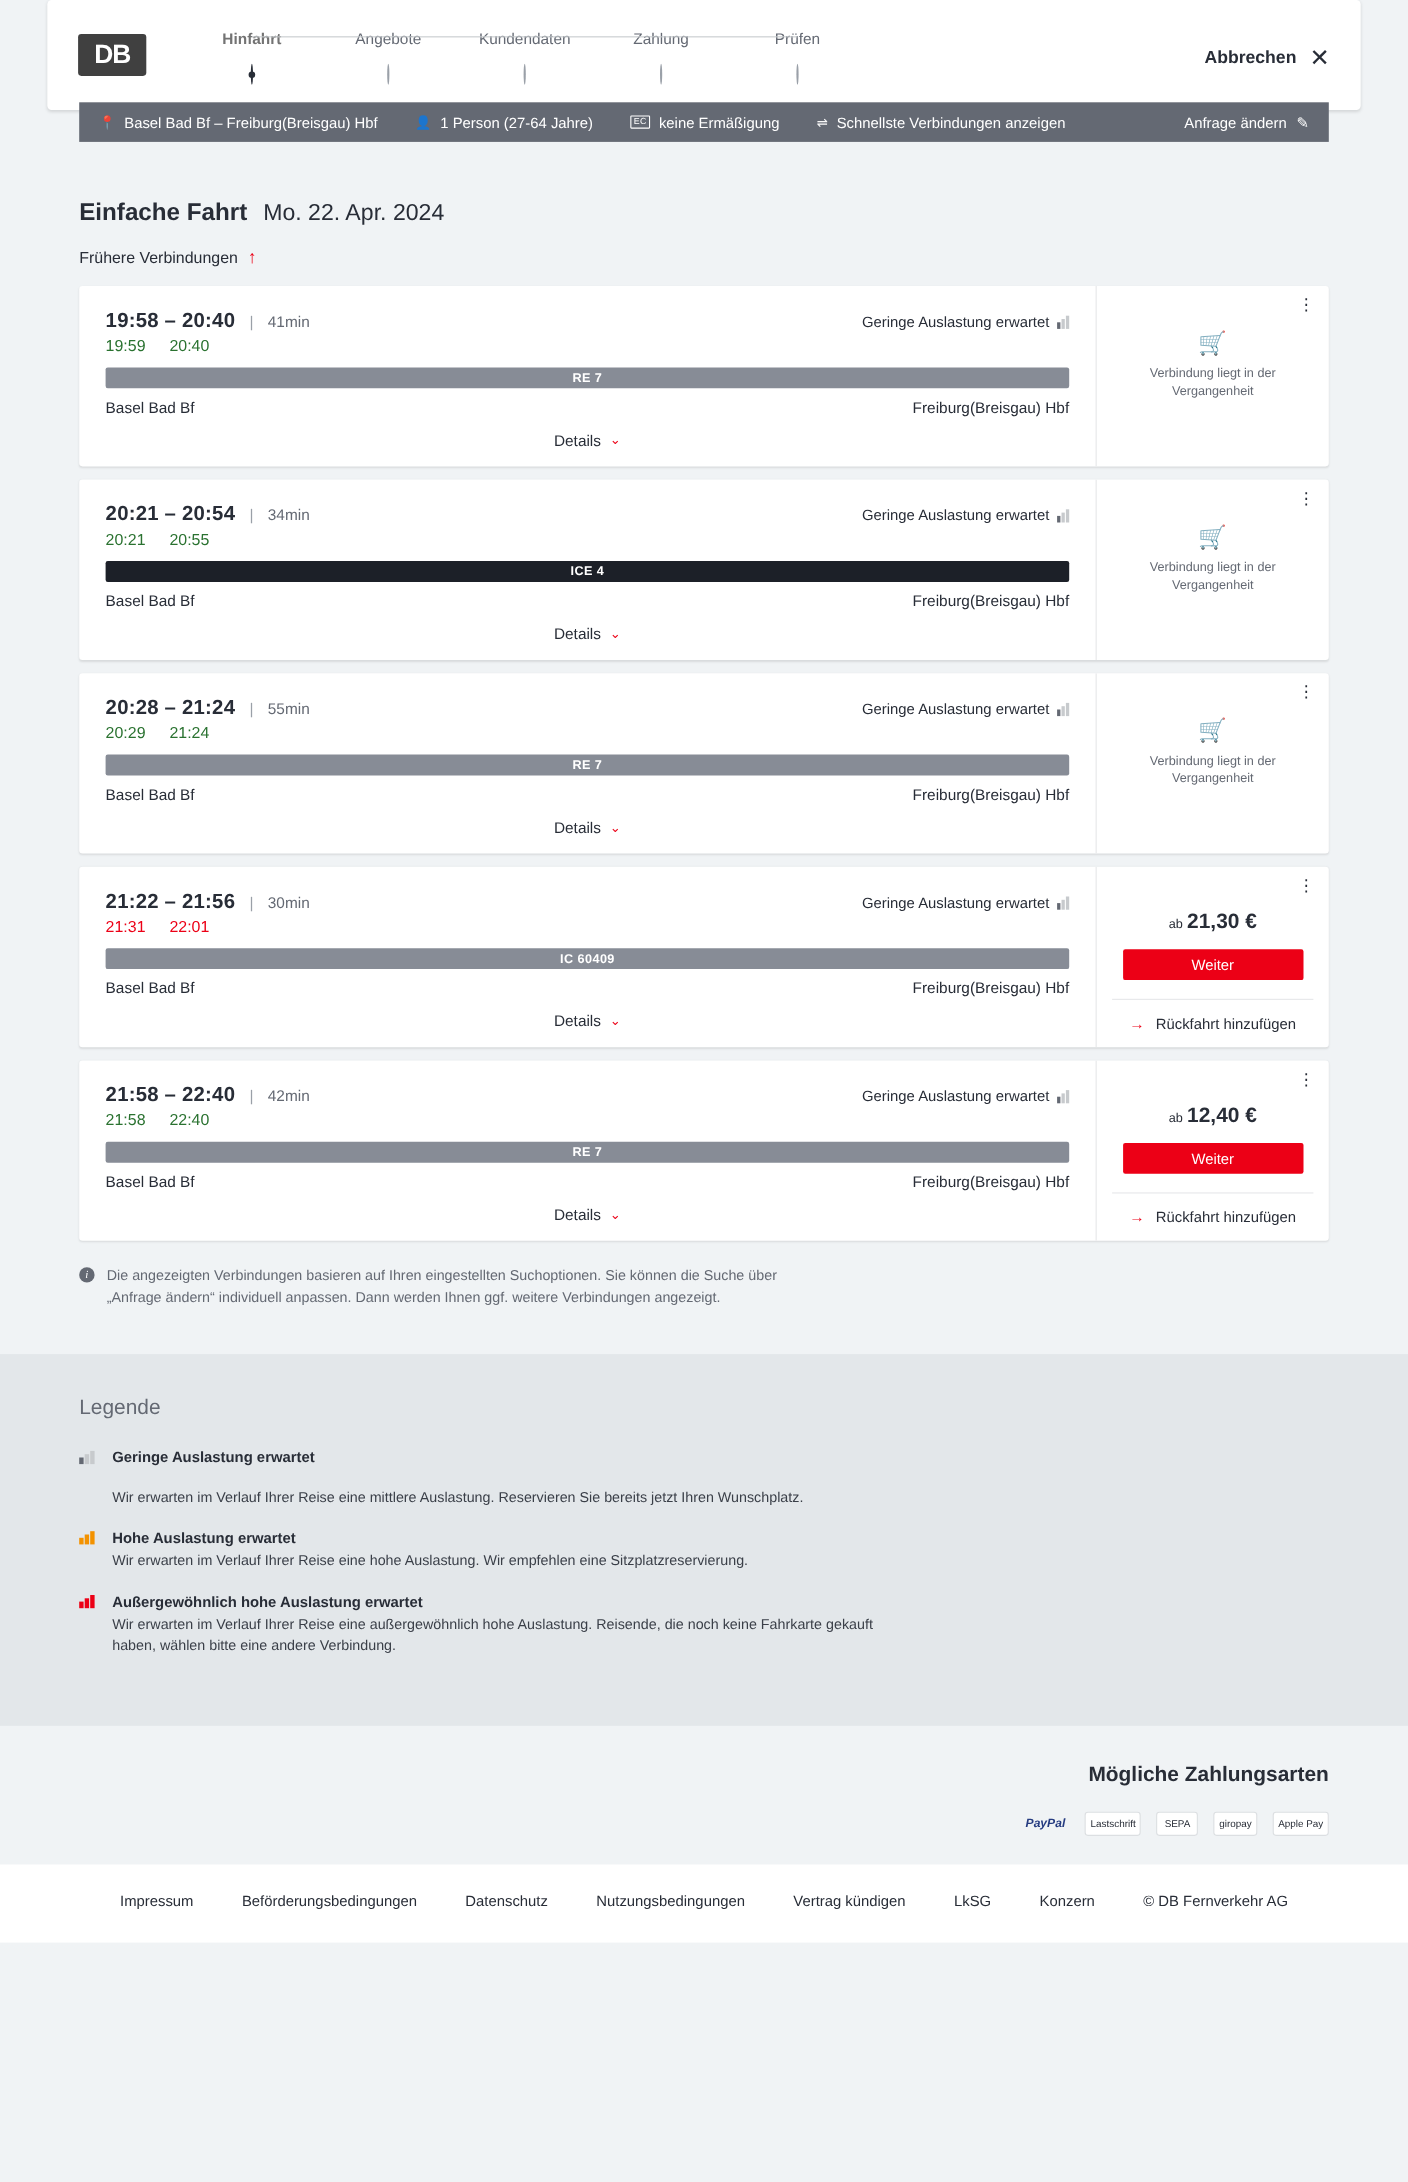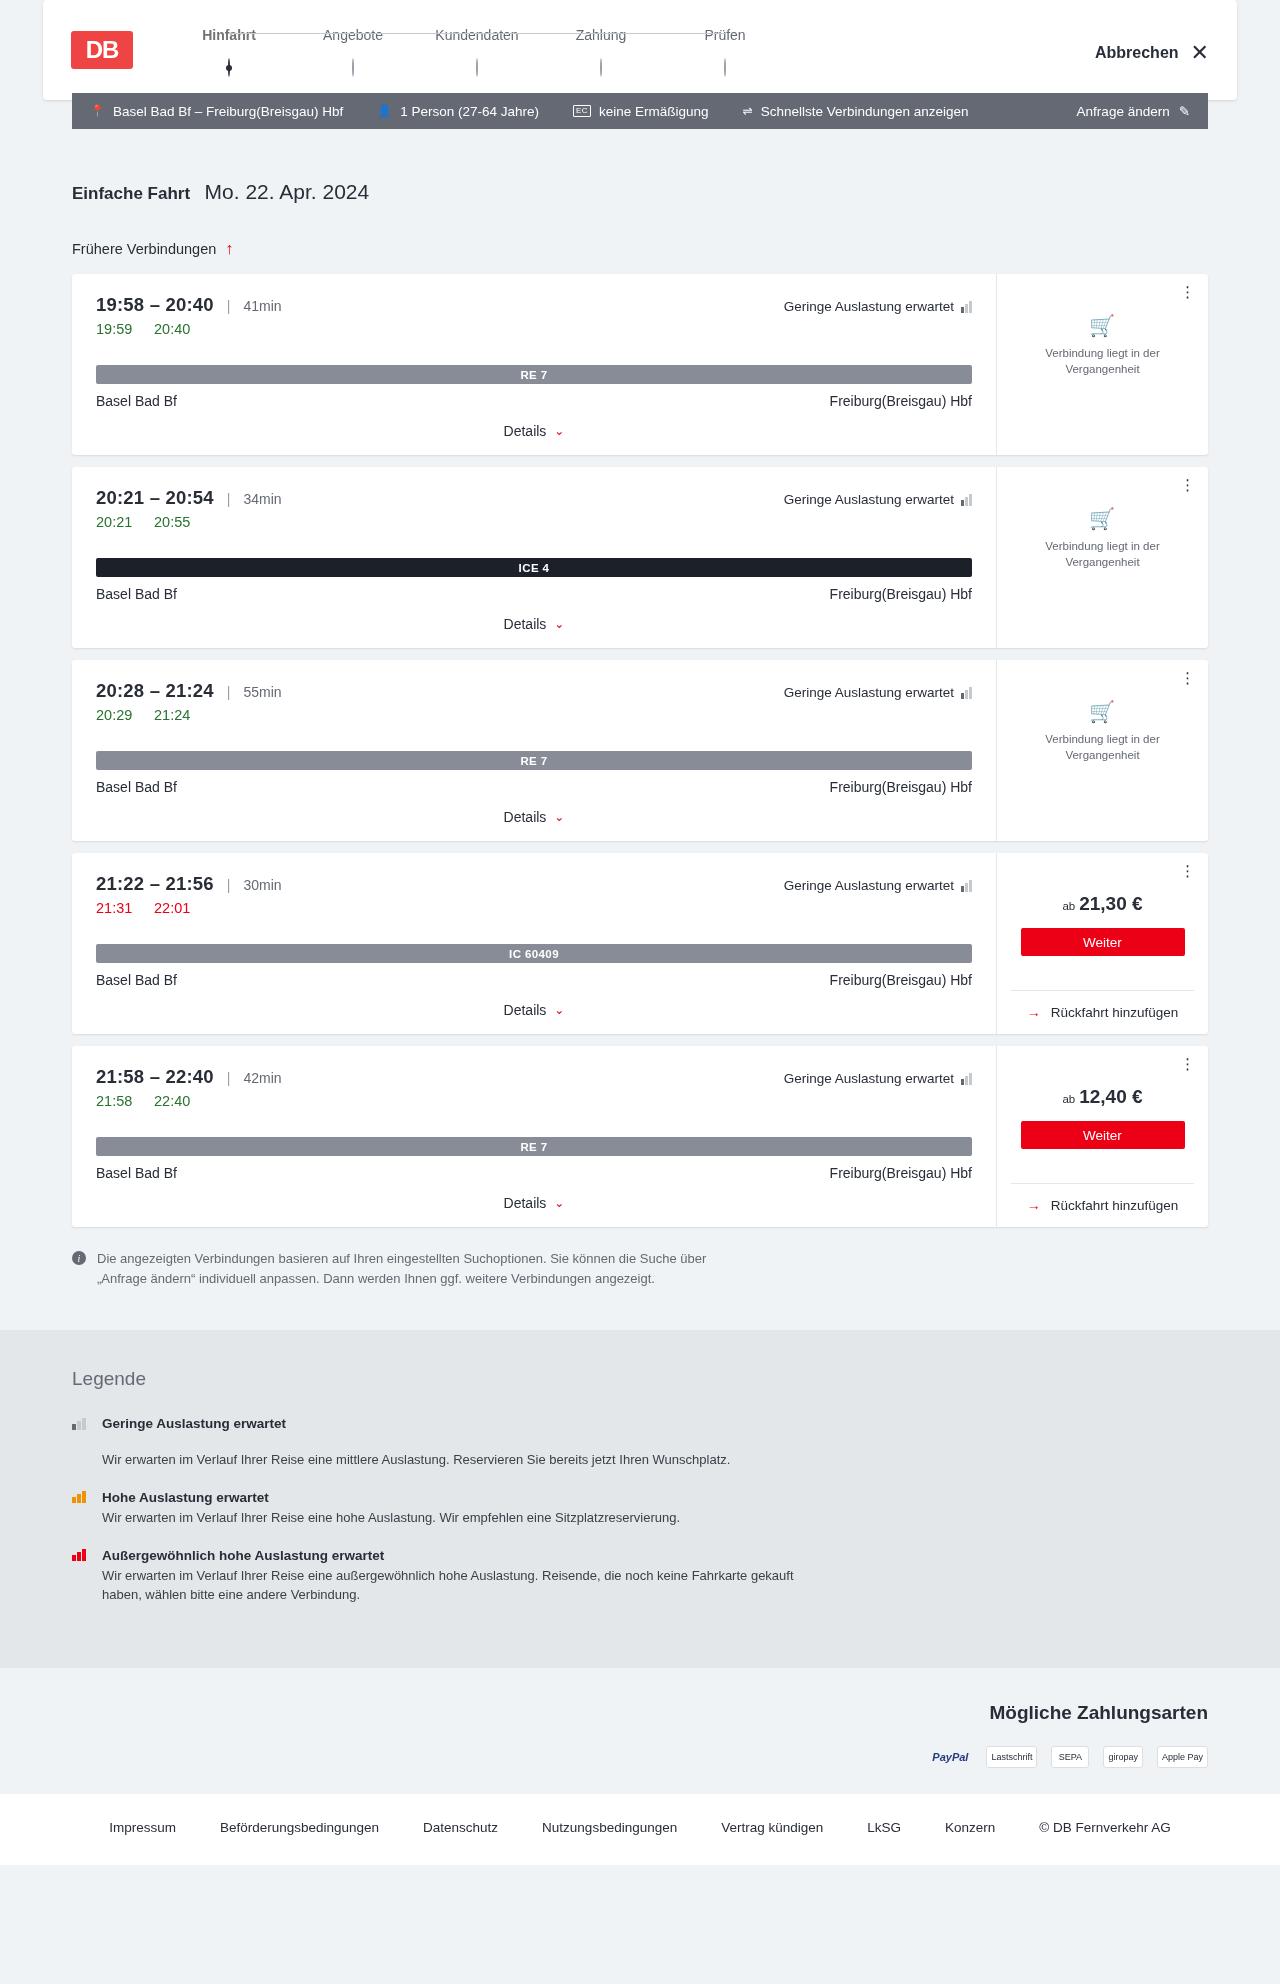--- a/index.html
+++ b/index.html
@@ -25,21 +25,21 @@
     border-radius: 4px;
     box-shadow: 0 1px 3px rgba(0,0,0,0.12);
     height: 100px;
     position: relative;
     display: flex;
     align-items: center;
     padding: 0 28px;
   }
   .db-logo {
     width: 62px; height: 38px;
-    background: #ef4444;
+    background: #404040;
     border-radius: 3px;
     display: flex; align-items: center; justify-content: center;
     color: #fff; font-weight: bold; font-size: 24px;
     letter-spacing: -1px;
     font-family: "Liberation Sans", sans-serif;
     margin-right: 34px;
   }
   .steps {
     display: flex;
     align-items: flex-start;
@@ -146,22 +146,22 @@
     letter-spacing: .4px;
   }
 
   
   .content {
     width: 1136px;
     margin: 0 auto;
     padding-top: 44px;
   }
   h1.trip-title {
-    font-size: 17px;
-    margin: 0 0 16px 0;
+    font-size: 22px;
+    margin: 0 0 0 0;
     font-weight: bold;
     display: inline-block;
   }
   .trip-date {
     font-size: 21px;
     font-weight: normal;
     margin-left: 10px;
   }
   .earlier, .later {
     font-size: 14.5px;
@@ -239,21 +239,21 @@
   .row2 {
     display: flex;
     gap: 16px;
     margin-top: 5px;
     font-size: 14.5px;
     color: #2a7230;
   }
   .row2 .t2 { min-width: 42px; }
   .row2.delay { color: #ec0016; }
   .trainbar {
-    margin-top: 28px;
+    margin-top: 11px;
     height: 19px;
     border-radius: 2px;
     background: #878c96;
     color: #fff;
     font-size: 11.5px;
     font-weight: bold;
     display: flex; align-items: center; justify-content: center;
     letter-spacing: .4px;
   }
   .trainbar.ice { background: #1c2028; }

